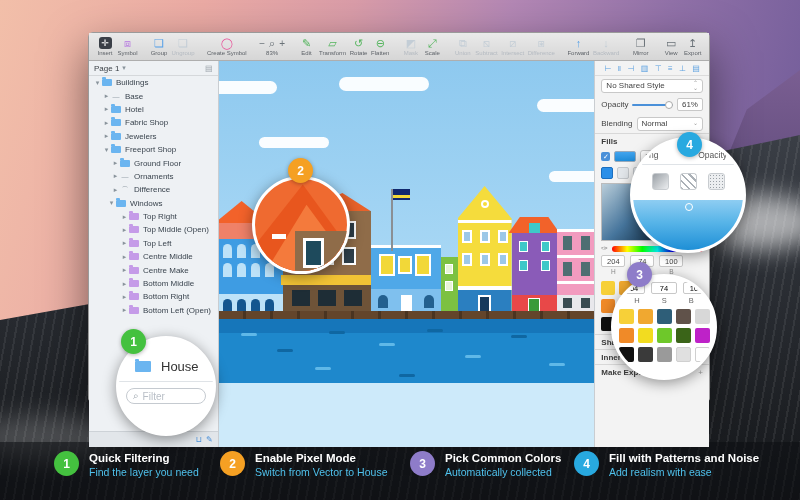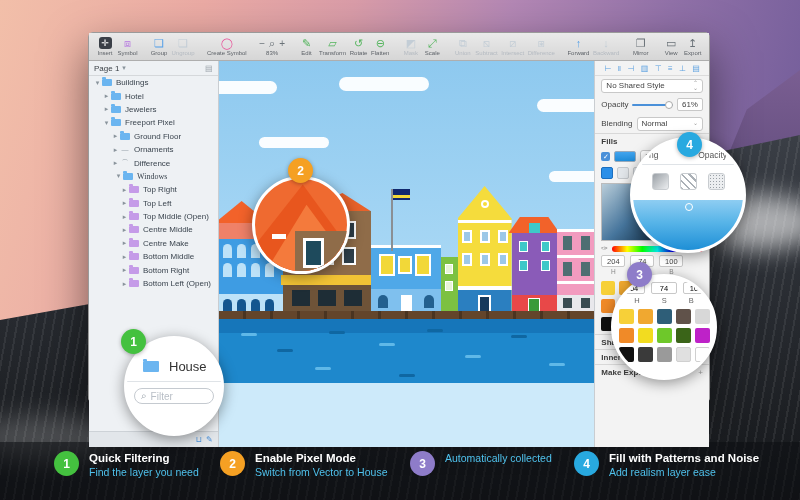--- a/index.html
+++ b/index.html
@@ -221,67 +221,77 @@
         <span class="pages-ic">▤</span>
       </div>
       <div id="layer-rows">
           <div class="lrow" style="padding-left: 4px;">
             <span class="disc">▾</span>
             <span class="folder f-blue"></span>
             <span>Buildings</span>
           </div>
           <div class="lrow" style="padding-left: 13px;">
             <span class="disc">▸</span>
+            <span class="shapeico">—</span>
+            <span>Base</span>
+          </div>
+          <div class="lrow" style="padding-left: 13px;">
+            <span class="disc">▸</span>
             <span class="folder f-blue"></span>
             <span>Hotel</span>
+          </div>
+          <div class="lrow" style="padding-left: 13px;">
+            <span class="disc">▸</span>
+            <span class="folder f-blue"></span>
+            <span>Fabric Shop</span>
           </div>
           <div class="lrow" style="padding-left: 13px;">
             <span class="disc">▸</span>
             <span class="folder f-blue"></span>
             <span>Jewelers</span>
           </div>
           <div class="lrow" style="padding-left: 13px;">
             <span class="disc">▾</span>
             <span class="folder f-blue"></span>
-            <span>Freeport Pixel</span>
+            <span>Freeport Shop</span>
           </div>
           <div class="lrow" style="padding-left: 22px;">
             <span class="disc">▸</span>
             <span class="folder f-blue"></span>
             <span>Ground Floor</span>
           </div>
           <div class="lrow" style="padding-left: 22px;">
             <span class="disc">▸</span>
             <span class="shapeico">—</span>
             <span>Ornaments</span>
           </div>
           <div class="lrow" style="padding-left: 22px;">
             <span class="disc">▸</span>
             <span class="shapeico">⌒</span>
             <span>Difference</span>
           </div>
-          <div class="lrow" style="padding-left: 25px; font-family: Liberation Serif, serif;">
+          <div class="lrow" style="padding-left: 18px;">
             <span class="disc">▾</span>
             <span class="folder f-blue"></span>
             <span>Windows</span>
           </div>
           <div class="lrow" style="padding-left: 31px;">
             <span class="disc">▸</span>
             <span class="folder f-purple"></span>
             <span>Top Right</span>
           </div>
           <div class="lrow" style="padding-left: 31px;">
             <span class="disc">▸</span>
             <span class="folder f-purple"></span>
+            <span>Top Middle (Open)</span>
+          </div>
+          <div class="lrow" style="padding-left: 31px;">
+            <span class="disc">▸</span>
+            <span class="folder f-purple"></span>
             <span>Top Left</span>
-          </div>
-          <div class="lrow" style="padding-left: 31px;">
-            <span class="disc">▸</span>
-            <span class="folder f-purple"></span>
-            <span>Top Middle (Open)</span>
           </div>
           <div class="lrow" style="padding-left: 31px;">
             <span class="disc">▸</span>
             <span class="folder f-purple"></span>
             <span>Centre Middle</span>
           </div>
           <div class="lrow" style="padding-left: 31px;">
             <span class="disc">▸</span>
             <span class="folder f-purple"></span>
             <span>Centre Make</span>
@@ -540,21 +550,21 @@
           </div>
           <div class="sechead">
             <span>Make Exportable</span>
             <span class="plus">+</span>
           </div>
         </div>
     </div>
   </div>
 </div>
 
-<div class="mag" style="left:124px;top:336px;width:100px;height:100px">
+<div class="mag" style="left:116px;top:336px;width:100px;height:100px">
   <div style="display:flex;align-items:center;gap:6px;padding:20px 0 0 16px">
     <span class="folder f-blue" style="width:16px;height:11px"></span>
     <span style="font-size:13px;color:#333">House</span>
   </div>
   <div style="height:1px;background:#dfe3e7;margin:7px 0 0"></div>
   <div class="searchfield">
     <span class="lens">⌕</span>
     <input placeholder="Filter" style="">
   </div>
 </div>
@@ -629,23 +639,24 @@
     <div class="cap" style="left: 220px;">
       <div class="cap-badge" style="background: rgb(245, 160, 35);">2</div>
       <div>
         <div class="cap-title">Enable Pixel Mode</div>
         <div class="cap-sub">Switch from Vector to House</div>
       </div>
     </div>
     <div class="cap" style="left: 410px;">
       <div class="cap-badge" style="background: rgb(142, 124, 201);">3</div>
       <div>
+        <div class="cap-title">Pick Common Colors</div>
         <div class="cap-sub">Automatically collected</div>
       </div>
     </div>
     <div class="cap" style="left: 574px;">
       <div class="cap-badge" style="background: rgb(40, 169, 224);">4</div>
       <div>
         <div class="cap-title">Fill with Patterns and Noise</div>
-        <div class="cap-sub">Add realism layer ease</div>
+        <div class="cap-sub">Add realism with ease</div>
       </div>
     </div>
   </div>
 
 </body></html>

